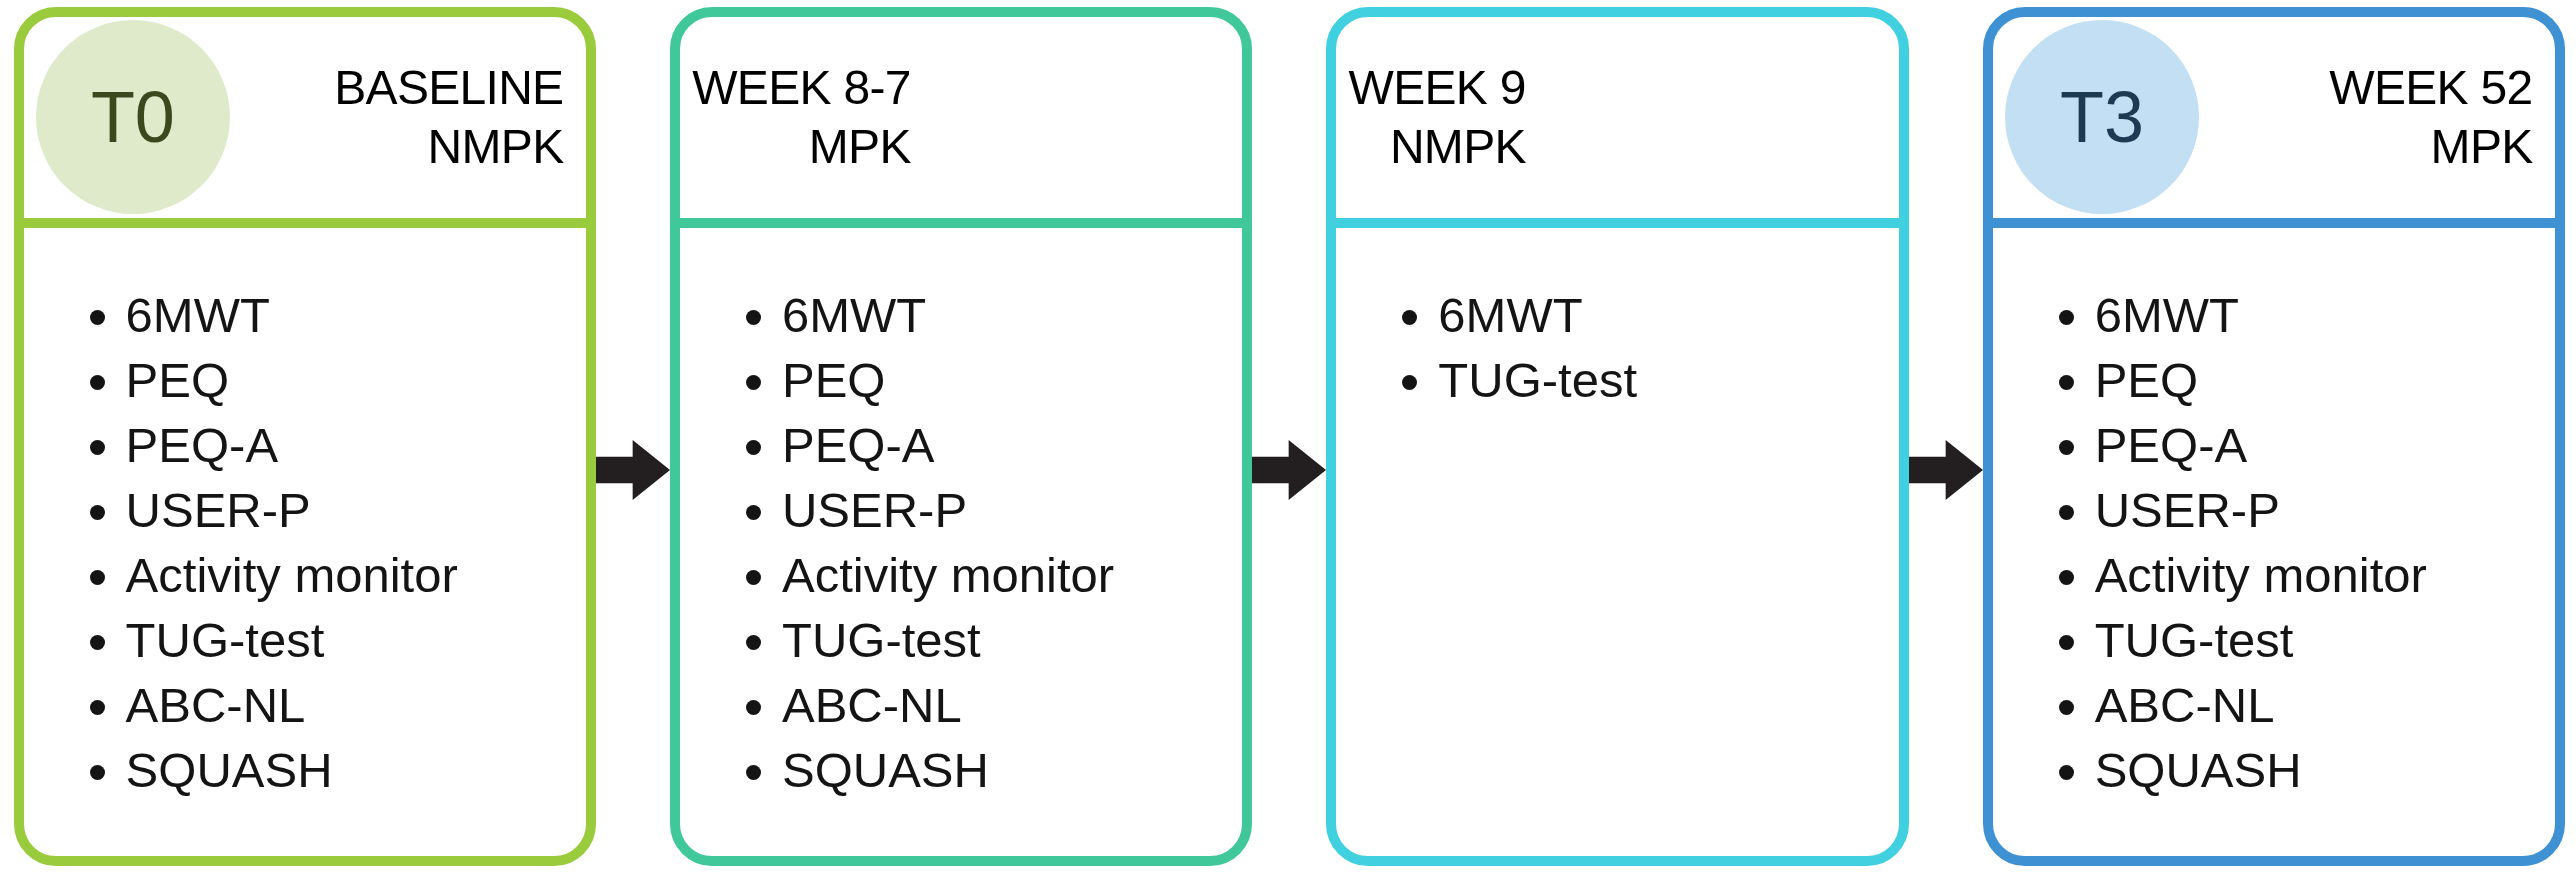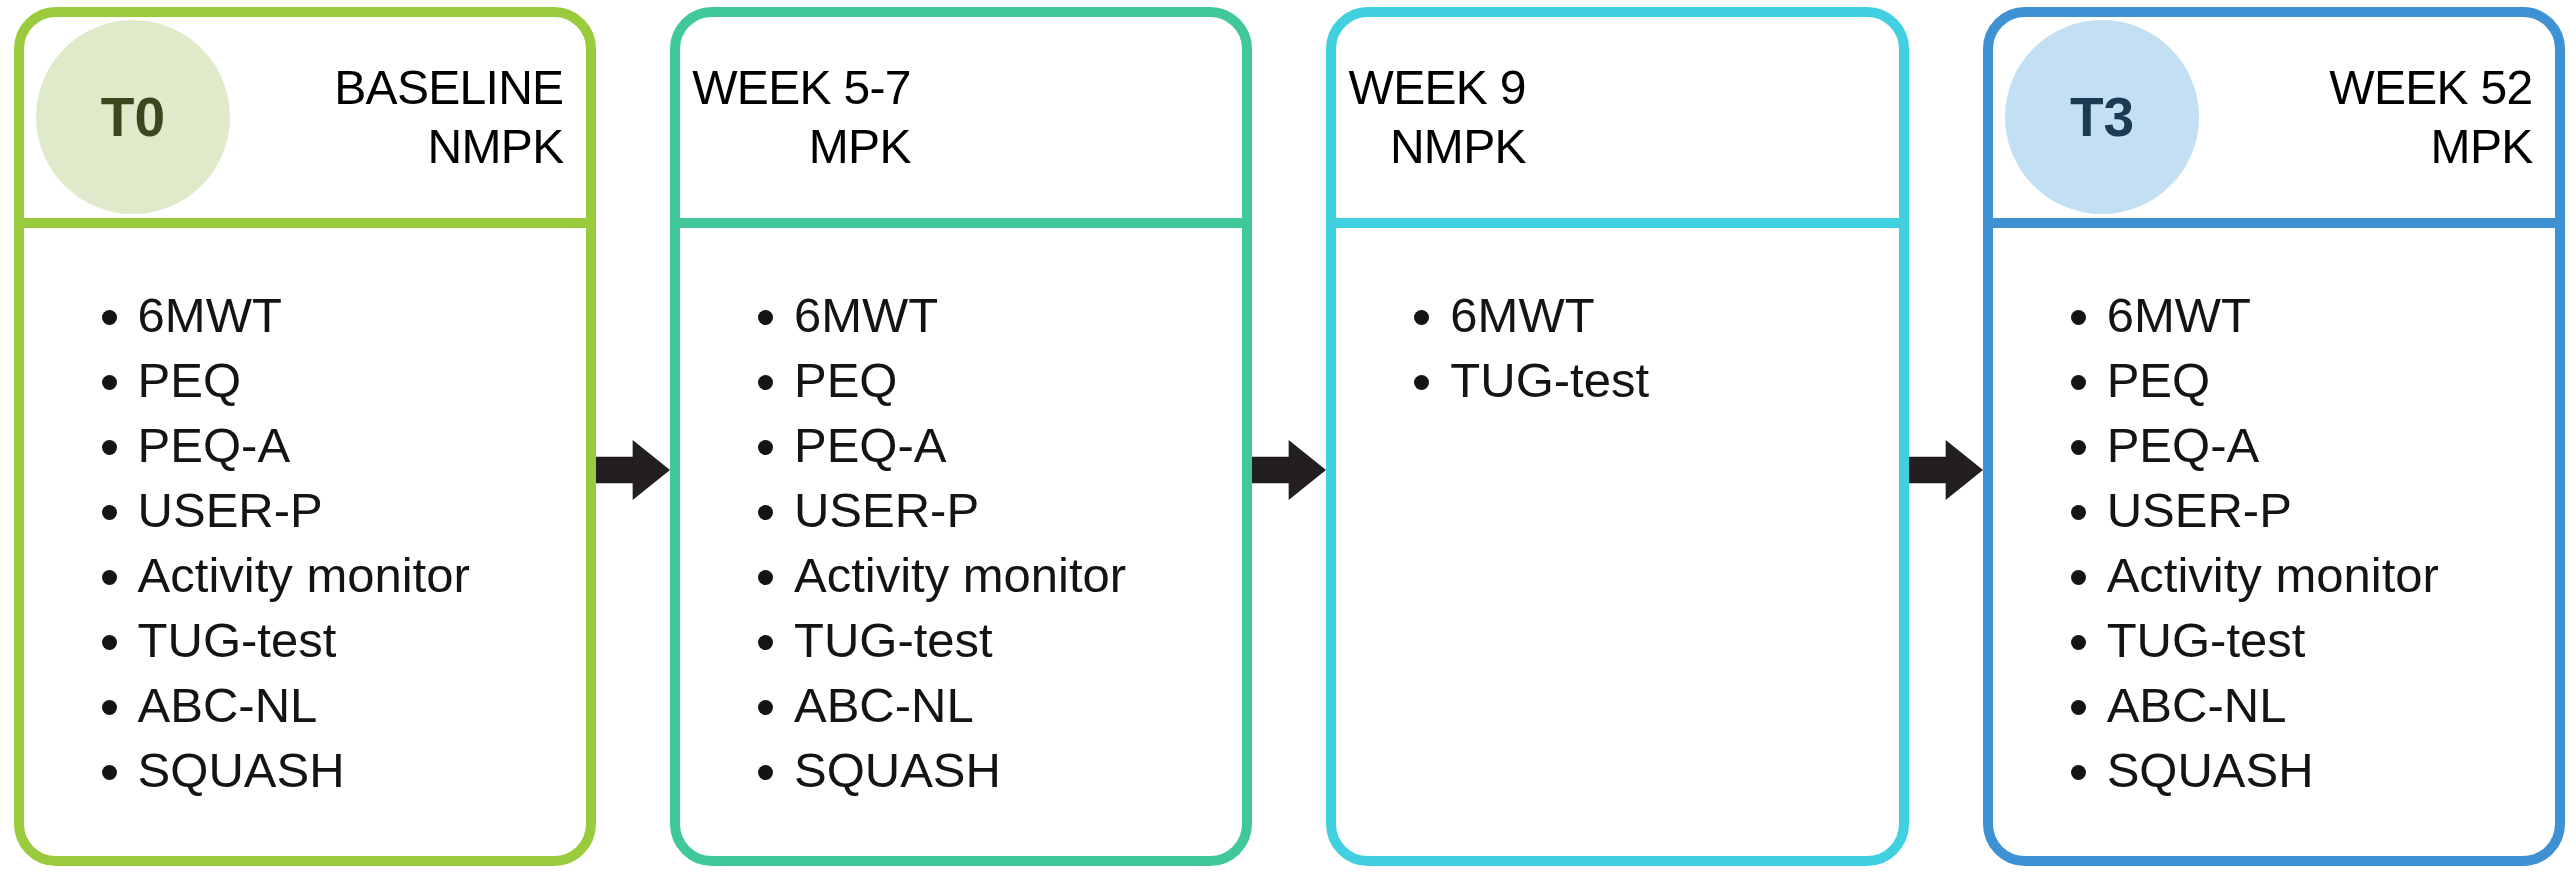--- a/index.html
+++ b/index.html
@@ -40,37 +40,37 @@
     flex: 0 0 auto;
     width: 194px;
     height: 194px;
     border-radius: 50%;
     background: var(--circle, #eee);
     display: flex;
     align-items: center;
     justify-content: center;
   }
   .t-label {
-    font-size: 55px;
-    font-weight: 700;
+    font-size: 72px;
+    font-weight: 400;
     color: var(--label, #222);
   }
   .timing {
     text-align: right;
     font-size: 48px;
     line-height: 59px;
     font-weight: 400;
     color: #000000;
     letter-spacing: -0.7px;
   }
   .card-body {
     flex: 1 1 auto;
   }
   .card-body ul {
-    margin: 55px 0 0 12px;
+    margin: 55px 0 0 0;
     padding: 0 0 0 102px;
     list-style: disc outside;
     font-size: 49px;
     line-height: 65px;
     color: #141414;
   }
   .gap {
     flex: 0 0 74px;
     position: relative;
   }
@@ -115,21 +115,21 @@
 
   <div class="gap">
     <svg class="arrow" viewBox="0 0 107 88" preserveAspectRatio="none" aria-hidden="true">
       <path d="M0,24.5 L53,24.5 L53,0 L107,44 L53,88 L53,63.5 L0,63.5 Z" fill="currentColor"></path>
     </svg>
   </div>
 
   <section class="card" style="--border: #40C89B; --circle: #C9EBDC; --label: #1E4938;">
     <header class="card-header">
       <div class="timing">
-        <div>WEEK 5-7</div>
+        <div>WEEK 8-7</div>
         <div>MPK</div>
       </div>
     </header>
     <div class="card-body">
       <ul class="measurements">
           <li>6MWT</li>
           <li>PEQ</li>
           <li>PEQ-A</li>
           <li>USER-P</li>
           <li>Activity monitor</li>

